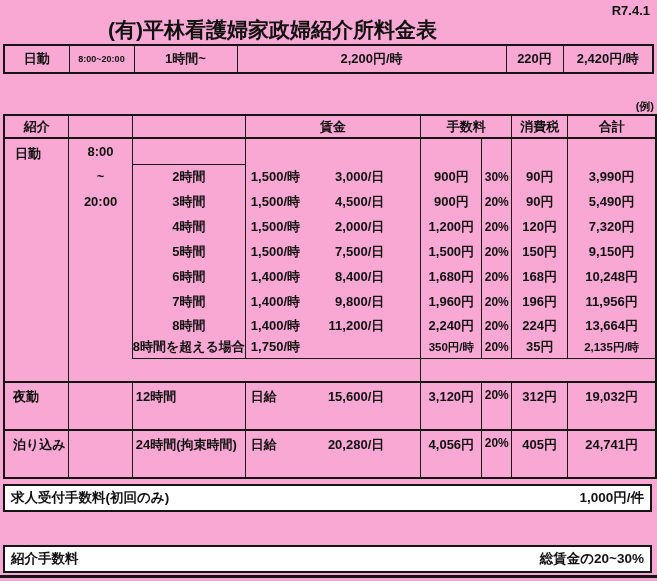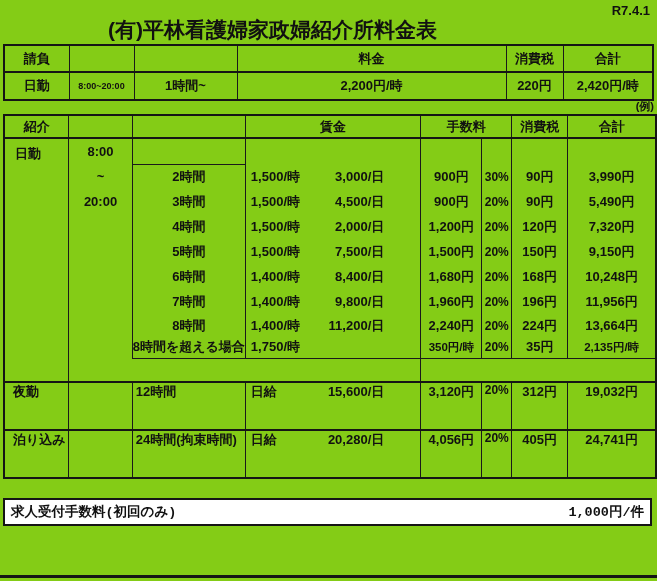--- a/index.html
+++ b/index.html
@@ -1,58 +1,58 @@
 <!DOCTYPE html>
 <html><head>
 <meta charset="utf-8">
 <style>
   html,body { margin:0; padding:0; background:#e8e8e8; }
   .page {
-    position:relative; width:657px; height:581px; background:#84cc16;
+    position:relative; width:657px; height:581px; background:#f9a8d4;
     font-family:"Liberation Sans","DejaVu Sans",sans-serif;
     font-weight:700; color:#111; overflow:hidden;
   }
   .doc-code { position:absolute; top:3px; right:7px; font-size:13px; }
   .title { position:absolute; top:16px; left:0; width:545px; text-align:center; font-size:21px; }
   .example { position:absolute; top:99px; right:3px; font-size:11px; }
 
   table { position:absolute; left:3px; border-collapse:collapse; table-layout:fixed; border:2px solid #151515; }
   .t1 { top:44px; }
   .t2 { top:114px; }
   th, td {
     border-left:1px solid #1a1a1a; border-right:1px solid #1a1a1a;
     border-top:none; border-bottom:none;
     padding:0; text-align:center; vertical-align:middle;
     font-size:13px; font-weight:700; white-space:nowrap; overflow:hidden;
   }
   th { border-bottom:2px solid #151515; }
   .t1 td { border-top:2px solid #151515; }
 
   .bb { border-bottom:1px solid #1a1a1a; }
-  .sect td { border-top:2px solid #151515; vertical-align:top; }
+  .sect td { border-top:2px solid #151515; vertical-align:top; padding-top:5px; }
 
   .cat-span { vertical-align:top; padding-top:6px; text-align:left; padding-left:10px; }
   .al1 { text-align:left; padding-left:8px; }
   .al3 { text-align:left; padding-left:3px; }
 
   .wage { text-align:left; }
   .wage .pair { display:flex; justify-content:space-between; padding:0 36px 0 5px; }
 
   .fs9  { font-size:9px;margin-left:48px; }
   .fs10 { font-size:13px; }
   .fs11 { font-size:11.5px; }
   .fs12 { font-size:12px; }
 
   .fbox {
     position:absolute; left:3px; width:649px; height:28px; box-sizing:border-box;
     border:2px solid #151515; background:#fff;
     display:flex; justify-content:space-between; align-items:center;
     padding:0 6px; font-size:13.5px;
   }
-  .fbox1 { top:498px;font-family:Liberation Mono, monospace; }
+  .fbox1 { top:484px; }
   .fbox2 { top:545px; }
   .bottom-rule { position:absolute; top:575px; left:0; width:657px; height:3px; background:#151515; }
 </style>
 </head>
 <body>
 
 <div class="page">
 
   <div class="doc-code">R7.4.1</div>
   <div class="title">(有)平林看護婦家政婦紹介所料金表</div>
@@ -60,28 +60,20 @@
   <table class="t1">
     <colgroup>
       <col style="width:65px">
         <col style="width:65px">
         <col style="width:103px">
       <col style="width:269px">
         <col style="width:57px">
         <col style="width:90px">
     </colgroup>
     <tbody>
-        <tr style="height:27px">
-      <th>請負</th>
-      <th></th>
-      <th></th>
-      <th>料金</th>
-      <th>消費税</th>
-      <th>合計</th>
-    </tr>
     <tr style="height:28px">
       <td>日勤</td>
       <td class="fs9">8:00~20:00</td>
       <td>1時間~</td>
       <td>2,200円/時</td>
       <td>220円</td>
       <td>2,420円/時</td>
     </tr>
   </tbody>
     </table>
@@ -268,15 +260,19 @@
       <td>405円</td>
       <td>24,741円</td>
     </tr>
   </tbody>
     </table>
 
   <div class="fbox fbox1">
     <span>求人受付手数料(初回のみ)</span>
     <span>1,000円/件</span>
   </div>
+  <div class="fbox fbox2">
+    <span>紹介手数料</span>
+    <span>総賃金の20~30%</span>
+  </div>
 
   <div class="bottom-rule"></div>
 </div>
 
 </body></html>

